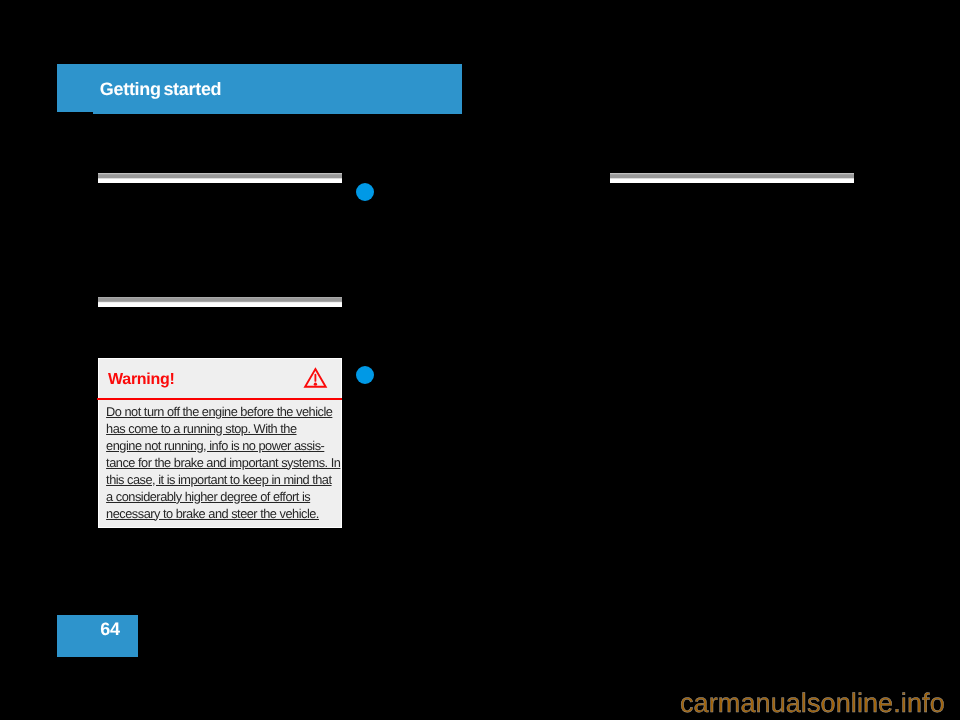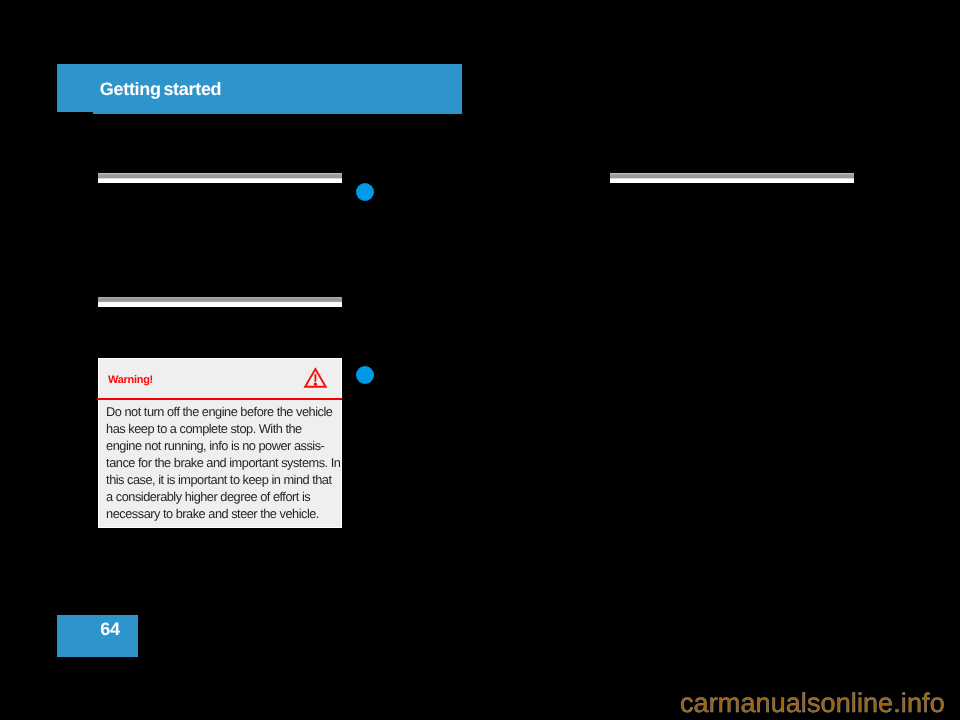--- a/index.html
+++ b/index.html
@@ -138,21 +138,21 @@
     top: 39px;
     width: 244.8px;
     height: 2px;
     background: #fb0000;
   }
   .warning-title {
     position: absolute;
     left: 9.5px;
     top: 13px;
     color: #fb0a0a;
-    font-size: 11px;
+    font-size: 16px;
     letter-spacing: -0.3px;
     line-height: 16px;
     font-weight: bold;
   }
   .warning-icon {
     position: absolute;
     left: 203px;
     top: 7px;
   }
   .warning-body {
@@ -162,20 +162,21 @@
     width: 240px;
     color: #262626;
     font-size: 12.8px;
     letter-spacing: -0.5px;
   }
   .warning-body .ln {
     display: block;
     height: 17px;
     line-height: 17px;
     white-space: nowrap;
+    text-decoration: underline;
   }
 
   
   .page-number {
     position: absolute;
     left: 56.8px;
     top: 614.8px;
     width: 81.4px;
     height: 42.3px;
     background: #2e94cc;
@@ -236,21 +237,21 @@
       <div class="warning-icon">
         <svg width="26" height="24" viewBox="0 0 26 24">
           <path d="M13.4 3.1 L23.7 20.8 L3.1 20.8 Z" fill="none" stroke="#fb0a0a" stroke-width="1.9" stroke-linejoin="miter"></path>
           <path d="M13.4 8.7 L13.4 14.9" fill="none" stroke="#fb0a0a" stroke-width="1.85" stroke-linecap="round"></path>
           <circle cx="13.4" cy="18.2" r="1.65" fill="#fb0a0a"></circle>
         </svg>
       </div>
     </div>
     <div class="warning-body">
       <span class="ln">Do not turn off the engine before the vehicle</span>
-      <span class="ln">has keep to a complete stop. With the</span>
+      <span class="ln">has come to a running stop. With the</span>
       <span class="ln">engine not running, info is no power assis-</span>
       <span class="ln">tance for the brake and important systems. In</span>
       <span class="ln">this case, it is important to keep in mind that</span>
       <span class="ln">a considerably higher degree of effort is</span>
       <span class="ln">necessary to brake and steer the vehicle.</span>
     </div>
   </div>
 
   <div class="page-number">
     <span>64</span>

